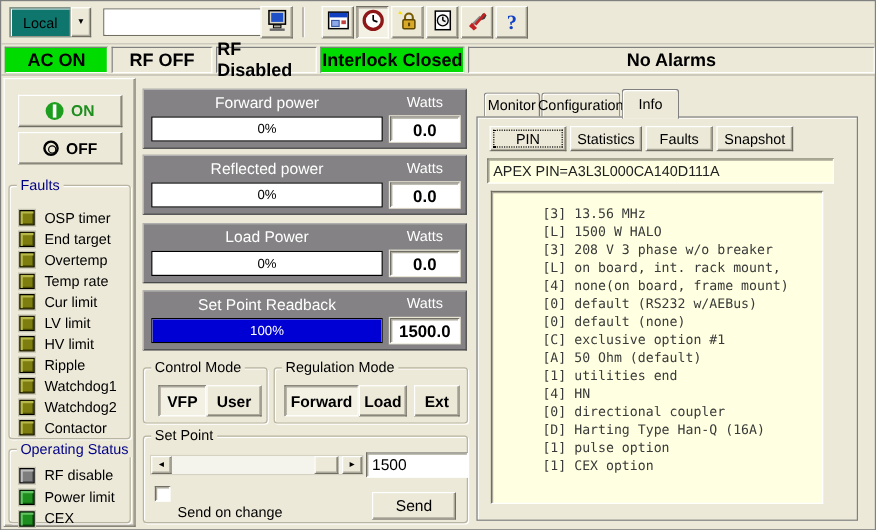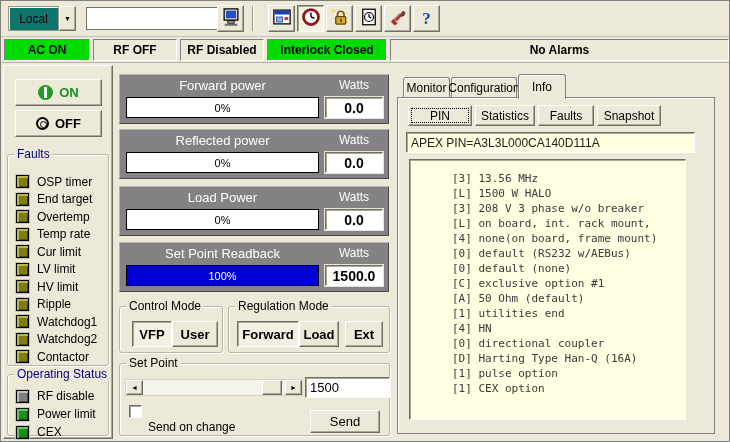--- a/index.html
+++ b/index.html
@@ -22,21 +22,21 @@
   .local-main { width:51px; height:25px; border:1px solid #9a968a; box-shadow:inset 1px 1px 0 #fff; display:flex; align-items:center; justify-content:center; background:#0f766e; }
   .local-arrow { width:17px; height:25px; font-size:7px; }
   .combo { position:absolute; left:85px; top:6px; width:150px; height:23px; display:flex; border:1px solid #716F64; background:#fff; box-shadow:inset 1px 1px 0 #ACA899; }
   .combo input { flex:1; border:none; outline:none; background:#fff; font:12px "Liberation Sans", sans-serif; padding:0 3px; min-width:0; }
   .combo .drop { width:17px; height:100%; font-size:7px; }
   .tbtn { position:absolute; top:4px; width:27px; height:27px; }
   .tsep { position:absolute; top:5px; width:2px; height:25px; border-left:1px solid #9a968a; border-right:1px solid #fff; }
   .help-glyph { color:#1040C8; font-weight:bold; font-size:17px; font-family:"Liberation Serif", serif; }
   
   .statusbar { position:absolute; left:0; top:37px; width:100%; height:25px; border-bottom:1px solid #b7b4a6; }
-  .seg { position:absolute; top:1px; height:22px; border:1px solid; border-color:#808080 #FFFFFF #FFFFFF #808080; display:flex; align-items:center; justify-content:center; font-weight:bold; font-size:12px; background:#ECE9D8; }
+  .seg { position:absolute; top:1px; height:22px; border:1px solid; border-color:#808080 #FFFFFF #FFFFFF #808080; display:flex; align-items:center; justify-content:center; font-weight:bold; font-size:15px; background:#ECE9D8; }
   .seg.st-green { background:#00DB00; }
   
   .leftpanel { position:absolute; left:2px; top:64px; width:110px; height:374px; }
   .onoff { position:absolute; width:87px; height:27px; left:11px; font-weight:bold; font-size:13px; gap:6px; }
   .pwr-on-icon { display:inline-block; width:15px; height:15px; border-radius:50%; background:#1E9E1E; position:relative; }
   .pwr-on-icon::after { content:""; position:absolute; left:6px; top:2px; width:3px; height:11px; background:#fff; }
   .on-label { color:#1E8E1E; }
   .pwr-off-icon { display:inline-block; width:13px; height:13px; border-radius:50%; border:2px solid #000; position:relative; }
   .pwr-off-icon::after { content:""; position:absolute; left:2px; top:2px; width:5px; height:5px; border-radius:50%; border:1.5px solid #000; }
   .navy { color:#000086; }

